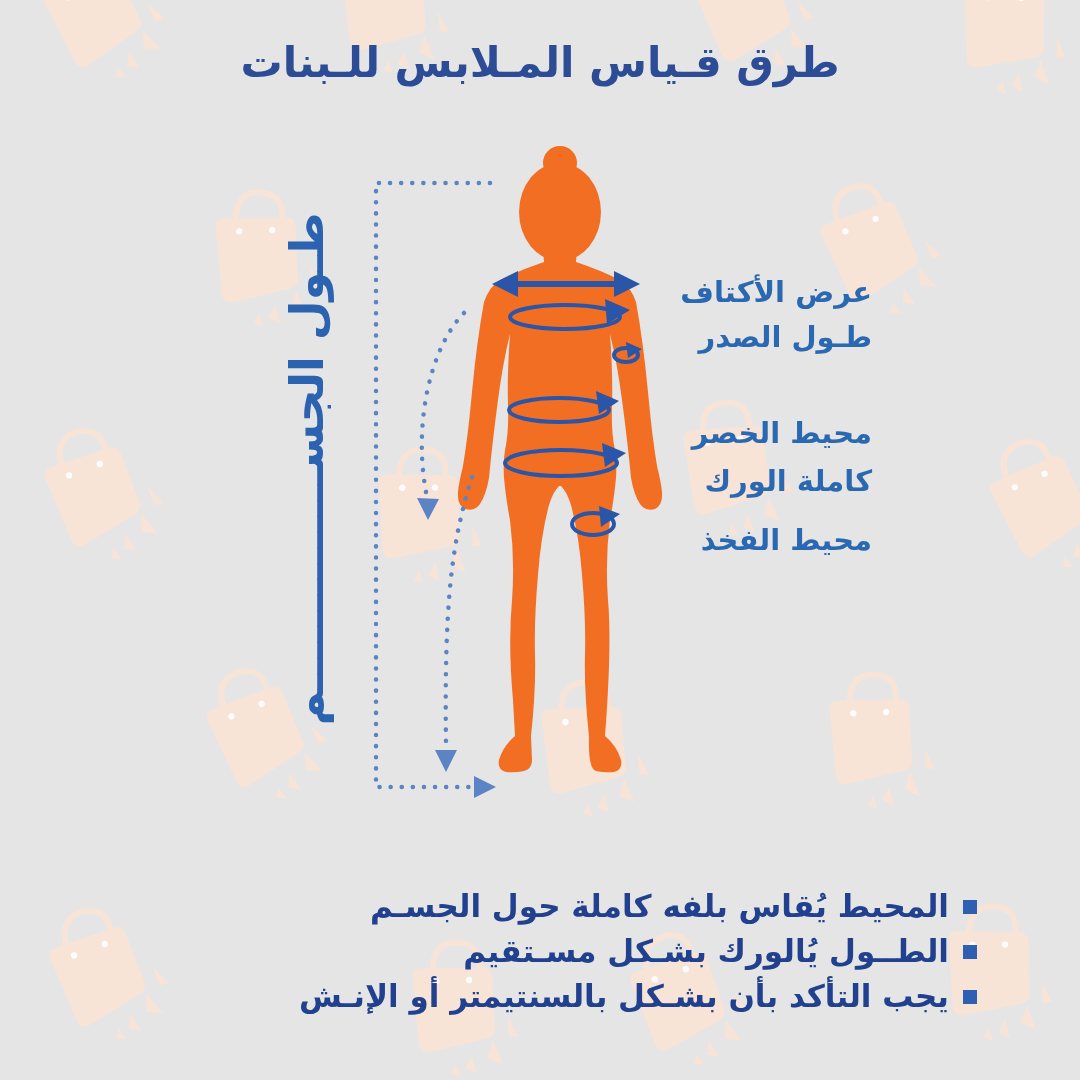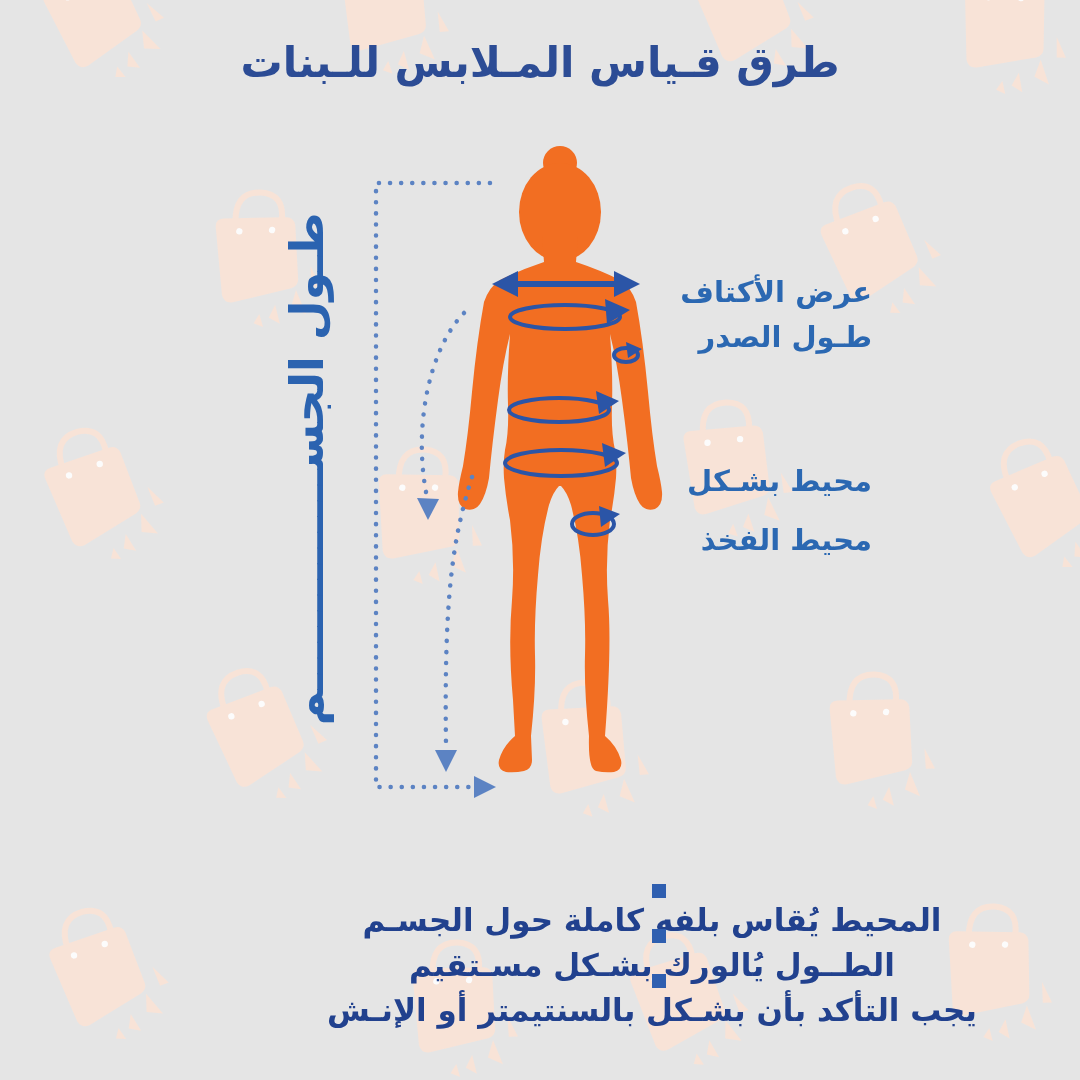--- a/index.html
+++ b/index.html
@@ -31,21 +31,21 @@
   }
   .mrow-1{top:256px;left:643px;}
   .mrow-2{top:301px;left:630px;}
   .mrow-3{top:346px;left:642px;}
   .mrow-4{top:397px;left:616px;}
   .mrow-5{top:445px;left:619px;}
   .mrow-6{top:504px;left:614px;}
   .mrow-7{top:566px;left:609px;}
   
   .notes{position:absolute;right:103px;top:884px;direction:rtl;}
-  .note-line{display:flex;align-items:center;direction:rtl;height:45px;flex-direction:column;}
+  .note-line{display:flex;align-items:center;direction:rtl;height:45px;}
   .note-bullet{width:14px;height:14px;background:#2F5FB0;margin-left:14px;flex:0 0 auto;}
   .note-text{font-size:31px;font-weight:bold;color:#21418E;white-space:nowrap;line-height:45px;}
   
   .overlay{position:absolute;left:0;top:0;pointer-events:none;}
   .defs-hidden{position:absolute;width:0;height:0;overflow:hidden;}
 </style>
 </head>
 <body>
 
 <div class="canvas">
@@ -189,24 +189,25 @@
   </div>
   <div class="mrow mrow-2">
     <div class="leader"></div>
     <div class="mtext">طـول الصدر</div>
   </div>
   <div class="mrow mrow-3">
     <div class="leader"></div>
   </div>
   <div class="mrow mrow-4">
     <div class="leader"></div>
+    <div class="mtext">محيط الخصر</div>
   </div>
   <div class="mrow mrow-5">
     <div class="leader"></div>
-    <div class="mtext">محيط بشـكل</div>
+    <div class="mtext">كاملة الورك</div>
   </div>
   <div class="mrow mrow-6">
     <div class="leader"></div>
     <div class="mtext">محيط الفخذ</div>
   </div>
 
   <div class="notes">
     <div class="note-line">
       <span class="note-bullet"></span>
       <span class="note-text">المحيط يُقاس بلفه كاملة حول الجسـم</span>

